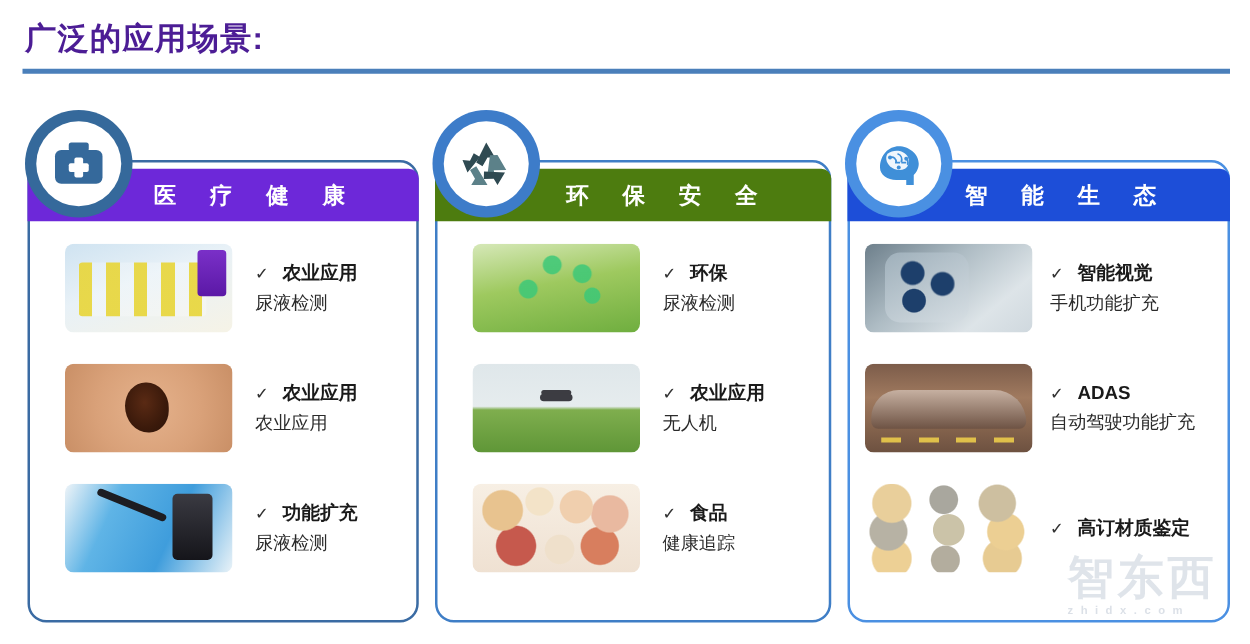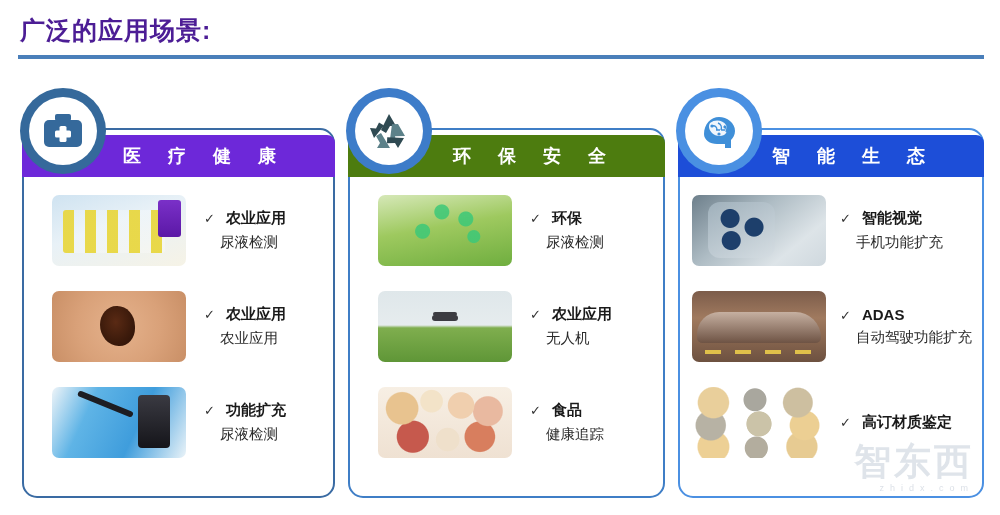--- a/index.html
+++ b/index.html
@@ -83,21 +83,21 @@
   }
   .rows.c3 .thumb { margin-left: 12px; }
   .txt { margin-left: 18px; }
   .rows.c3 .txt { margin-left: 14px; }
   .txt .line1 {
     display: flex; align-items: baseline; gap: 11px;
     font-size: 15px; font-weight: bold; color: #1a1a1a; white-space: nowrap;
   }
   .txt .check { color: #333; font-size: 13px; font-weight: normal; }
   .txt .line2 {
-    margin-top: 5px; margin-left: 16px;
+    margin-top: 5px; margin-left: 0px;
     font-size: 14.5px; color: #2b2b2b; white-space: nowrap;
   }
 
   
   .ph { position: absolute; inset: 0; }
 
   
   .ph-tubes { background: linear-gradient(160deg,#cfe3f1 0%,#e8f1f7 42%,#f6f3e6 100%); }
   .ph-tubes::before {
     content:""; position:absolute; left:8%; top:22%; width:76%; height:60%;
@@ -202,21 +202,21 @@
   }
 
   
   #watermark {
     position: absolute; right: 26px; bottom: 22px;
     font-size: 37px; font-weight: bold; color: rgba(150,165,185,.30);
     letter-spacing: 3px; pointer-events: none; white-space: nowrap; margin-left: 44px;
   }
   #watermark .wm-sub {
     display: block; font-size: 9px; letter-spacing: 6px;
-    font-weight: normal; text-align: right; margin-top: -4px;
+    font-weight: bold; text-align: left; margin-top: -4px;
     color: rgba(150,165,185,.34);
   }
 </style>
 </head>
 <body>
 
 <div id="page">
 
   <div id="page-title">广泛的应用场景:</div>
   <div id="title-rule"></div>

